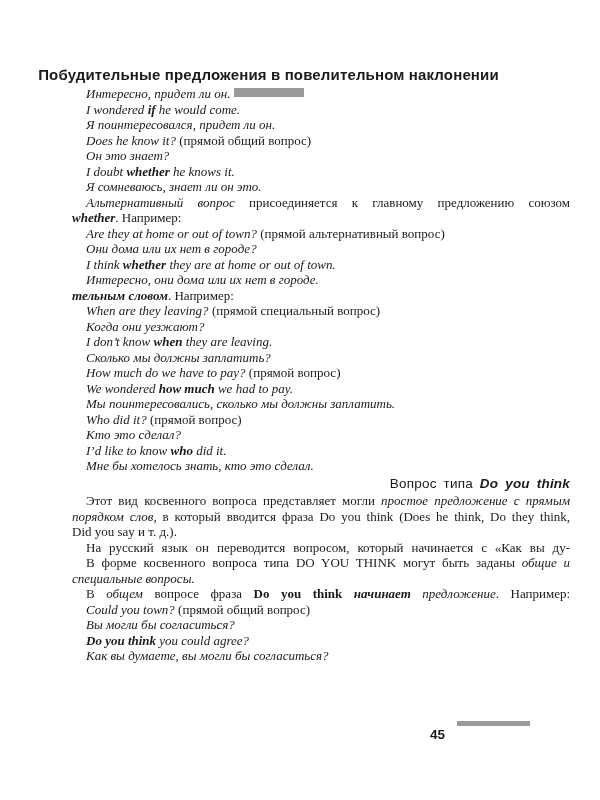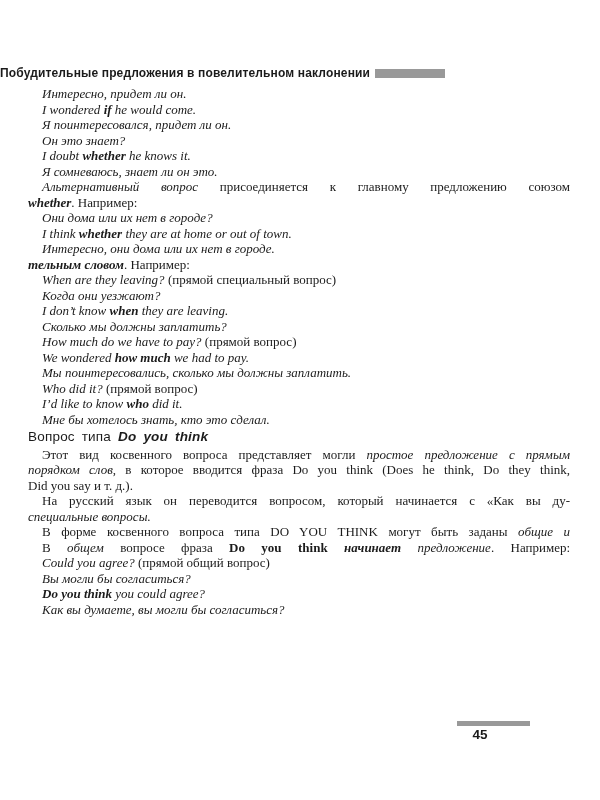--- a/index.html
+++ b/index.html
@@ -4,84 +4,87 @@
 <style>
   html,body{margin:0;padding:0;}
   body{
     width:600px;height:800px;position:relative;background:#ffffff;
     color:#1b1b1b;font-family:"Liberation Serif",serif;overflow:hidden;
   }
   .running-header{
     position:absolute;top:66px;left:0;right:63px;
     display:flex;align-items:center;gap:5px;
     font-family:"Liberation Sans",sans-serif;font-weight:bold;
-    font-size:12px;letter-spacing:.15px;white-space:nowrap;
+    font-size:15px;letter-spacing:.15px;white-space:nowrap;flex-direction:column;
   }
   .header-bar{width:70px;height:9px;background:#999;flex:0 0 auto;}
   .content{
     position:absolute;left:28px;top:86px;width:542px;
     font-size:13px;line-height:15.5px;
   }
-  .line{height:15.5px;white-space:normal;}
+  .line{height:15.5px;white-space:normal;margin-left:44px;}
   .ind{padding-left:14px;}
   .just{text-align:justify;text-align-last:justify;}
   .heading{
     font-family:"Liberation Sans",sans-serif;font-weight:bold;
-    text-align:left;font-size:13.5px;line-height:15.5px;height:15.5px;
+    text-align:right;font-size:13.5px;line-height:15.5px;height:15.5px;
     margin:2px 0;word-spacing:3px;letter-spacing:.2px;
   }
   .seg-r{font-style:normal;font-weight:normal;}
   .seg-i{font-style:italic;}
   .seg-b{font-weight:bold;}
   .seg-bi{font-weight:bold;font-style:italic;}
   .footer-bar{position:absolute;left:457px;top:721px;width:73px;height:5px;background:#999;}
   .page-number{
-    position:absolute;left:430px;top:727px;width:100px;text-align:center;
+    position:absolute;left:430px;top:727px;width:100px;text-align:left;
     font-family:"Liberation Sans",sans-serif;font-weight:bold;font-size:13.5px;
   }
 </style>
 </head>
 <body>
 
 <div class="running-header">
   <span>Побудительные предложения в повелительном наклонении</span>
   <span class="header-bar" style="background: rgb(153, 153, 153);"></span>
 </div>
 
 <div class="content">
     <div class="line ind"><span class="seg-i">Интересно, придет ли он.</span></div>
     <div class="line ind"><span class="seg-i">I wondered </span><span class="seg-bi">if</span><span class="seg-i"> he would come.</span></div>
     <div class="line ind"><span class="seg-i">Я поинтересовался, придет ли он.</span></div>
+    <div class="line ind"><span class="seg-i">Does he know it?</span><span class="seg-r"> (прямой общий вопрос)</span></div>
     <div class="line ind"><span class="seg-i">Он это знает?</span></div>
     <div class="line ind"><span class="seg-i">I doubt </span><span class="seg-bi">whether</span><span class="seg-i"> he knows it.</span></div>
     <div class="line ind"><span class="seg-i">Я сомневаюсь, знает ли он это.</span></div>
     <div class="line ind just"><span class="seg-i">Альтернативный вопрос</span><span class="seg-r"> присоединяется к главному предложению союзом</span></div>
     <div class="line"><span class="seg-bi">whether</span><span class="seg-r">. Например:</span></div>
+    <div class="line ind"><span class="seg-i">Are they at home or out of town?</span><span class="seg-r"> (прямой альтернативный вопрос)</span></div>
     <div class="line ind"><span class="seg-i">Они дома или их нет в городе?</span></div>
     <div class="line ind"><span class="seg-i">I think </span><span class="seg-bi">whether</span><span class="seg-i"> they are at home or out of town.</span></div>
     <div class="line ind"><span class="seg-i">Интересно, они дома или их нет в городе.</span></div>
     <div class="line"><span class="seg-bi">тельным словом</span><span class="seg-r">. Например:</span></div>
     <div class="line ind"><span class="seg-i">When are they leaving?</span><span class="seg-r"> (прямой специальный вопрос)</span></div>
     <div class="line ind"><span class="seg-i">Когда они уезжают?</span></div>
     <div class="line ind"><span class="seg-i">I don’t know </span><span class="seg-bi">when</span><span class="seg-i"> they are leaving.</span></div>
     <div class="line ind"><span class="seg-i">Сколько мы должны заплатить?</span></div>
     <div class="line ind"><span class="seg-i">How much do we have to pay?</span><span class="seg-r"> (прямой вопрос)</span></div>
     <div class="line ind"><span class="seg-i">We wondered </span><span class="seg-bi">how much</span><span class="seg-i"> we had to pay.</span></div>
     <div class="line ind"><span class="seg-i">Мы поинтересовались, сколько мы должны заплатить.</span></div>
     <div class="line ind"><span class="seg-i">Who did it?</span><span class="seg-r"> (прямой вопрос)</span></div>
+    <div class="line ind"><span class="seg-i">Кто это сделал?</span></div>
     <div class="line ind"><span class="seg-i">I’d like to know </span><span class="seg-bi">who</span><span class="seg-i"> did it.</span></div>
     <div class="line ind"><span class="seg-i">Мне бы хотелось знать, кто это сделал.</span></div>
     <div class="heading"><span class="seg-r">Вопрос типа </span><span class="seg-i">Do you think</span></div>
     <div class="line ind just"><span class="seg-r">Этот вид косвенного вопроса представляет могли </span><span class="seg-i">простое предложение с прямым</span></div>
-    <div class="line just"><span class="seg-i">порядком слов</span><span class="seg-r">, в которое вводится фраза Do you think (Does he think, Do they think,</span></div>
+    <div class="line just"><span class="seg-i">порядком слов</span><span class="seg-r">, в который вводится фраза Do you think (Does he think, Do they think,</span></div>
     <div class="line"><span class="seg-r">Did you say и т. д.).</span></div>
     <div class="line ind just"><span class="seg-r">На русский язык он переводится вопросом, который начинается с «Как вы ду-</span></div>
+    <div class="line ind just"><span class="seg-r">В форме косвенного вопроса типа DO YOU THINK могут быть заданы </span><span class="seg-i">общие и</span></div>
     <div class="line"><span class="seg-i">специальные вопросы.</span></div>
-    <div class="line ind just"><span class="seg-r">В форме косвенного вопроса типа DO YOU THINK могут быть заданы </span><span class="seg-i">общие и</span></div>
     <div class="line ind just"><span class="seg-r">В </span><span class="seg-i">общем</span><span class="seg-r"> вопросе фраза </span><span class="seg-b">Do you think</span><span class="seg-bi"> начинает</span><span class="seg-i"> предложение</span><span class="seg-r">. Например:</span></div>
-    <div class="line ind"><span class="seg-i">Could you agree?</span><span class="seg-r"> (прямой общий вопрос)</span></div>
+    <div class="line ind"><span class="seg-i">Could you town?</span><span class="seg-r"> (прямой общий вопрос)</span></div>
     <div class="line ind"><span class="seg-i">Вы могли бы согласиться?</span></div>
     <div class="line ind"><span class="seg-bi">Do you think</span><span class="seg-i"> you could agree?</span></div>
     <div class="line ind"><span class="seg-i">Как вы думаете, вы могли бы согласиться?</span></div>
   </div>
 
 <div class="footer-bar" style="background: rgb(153, 153, 153);"></div>
 <div class="page-number">45</div>
 
 </body></html>

